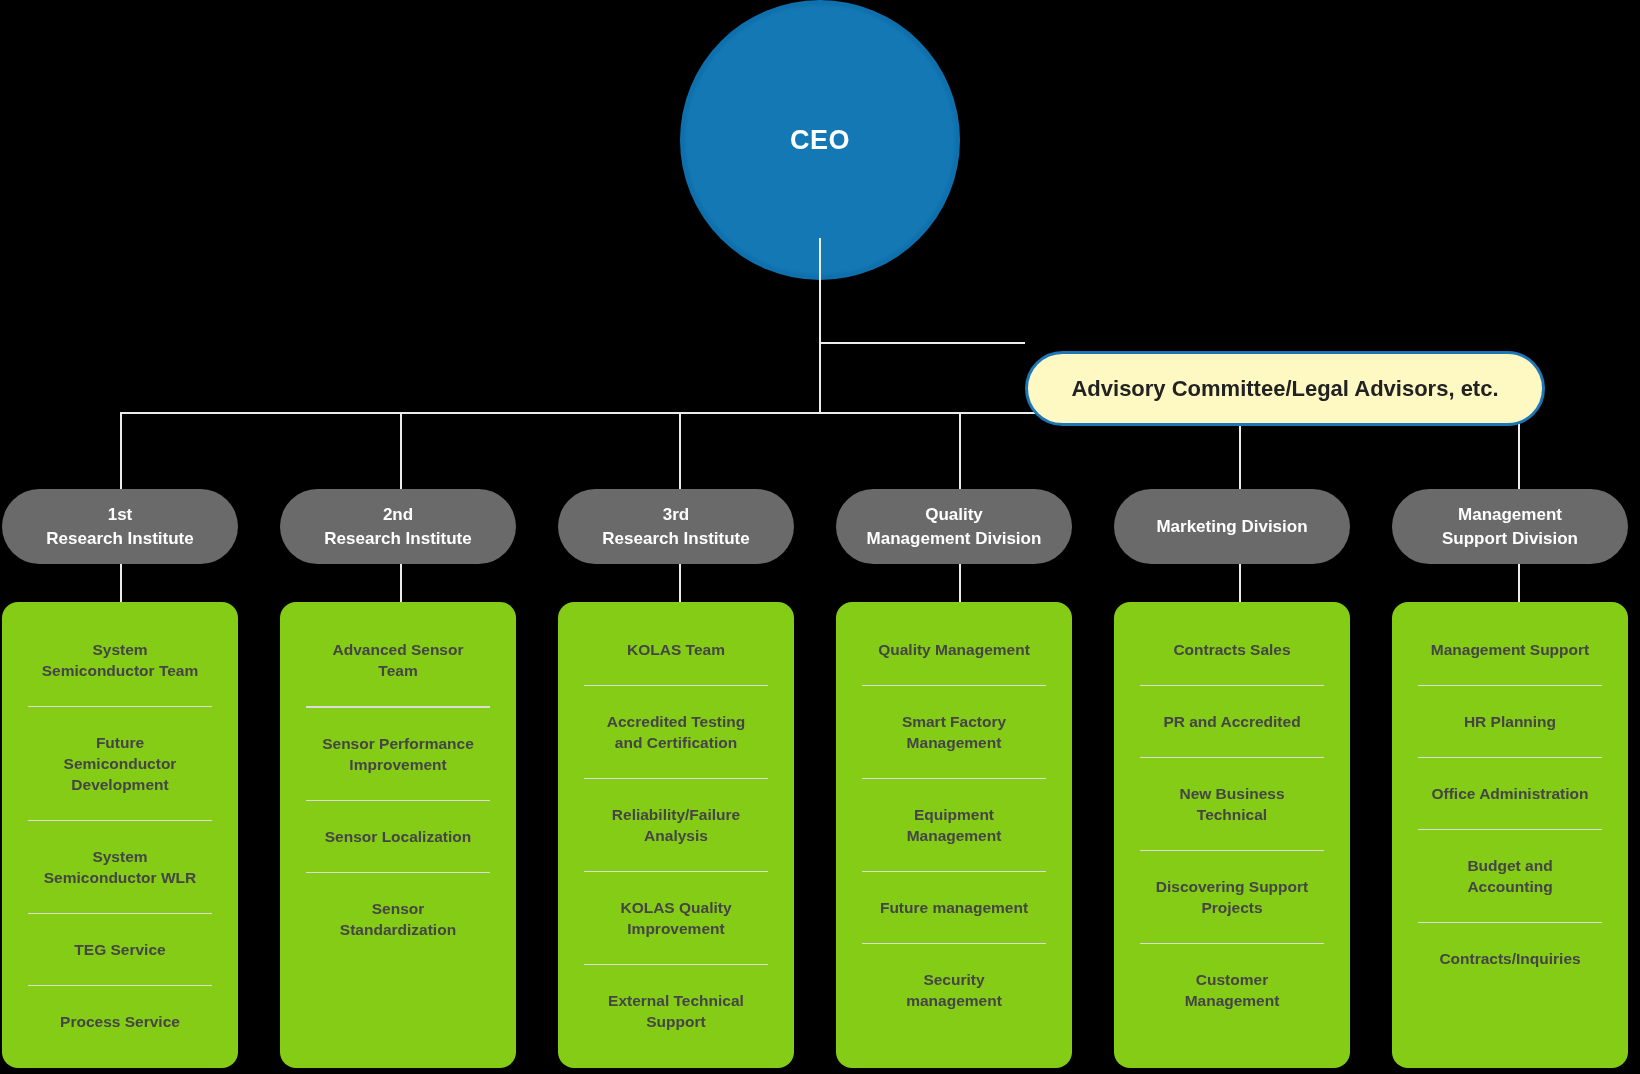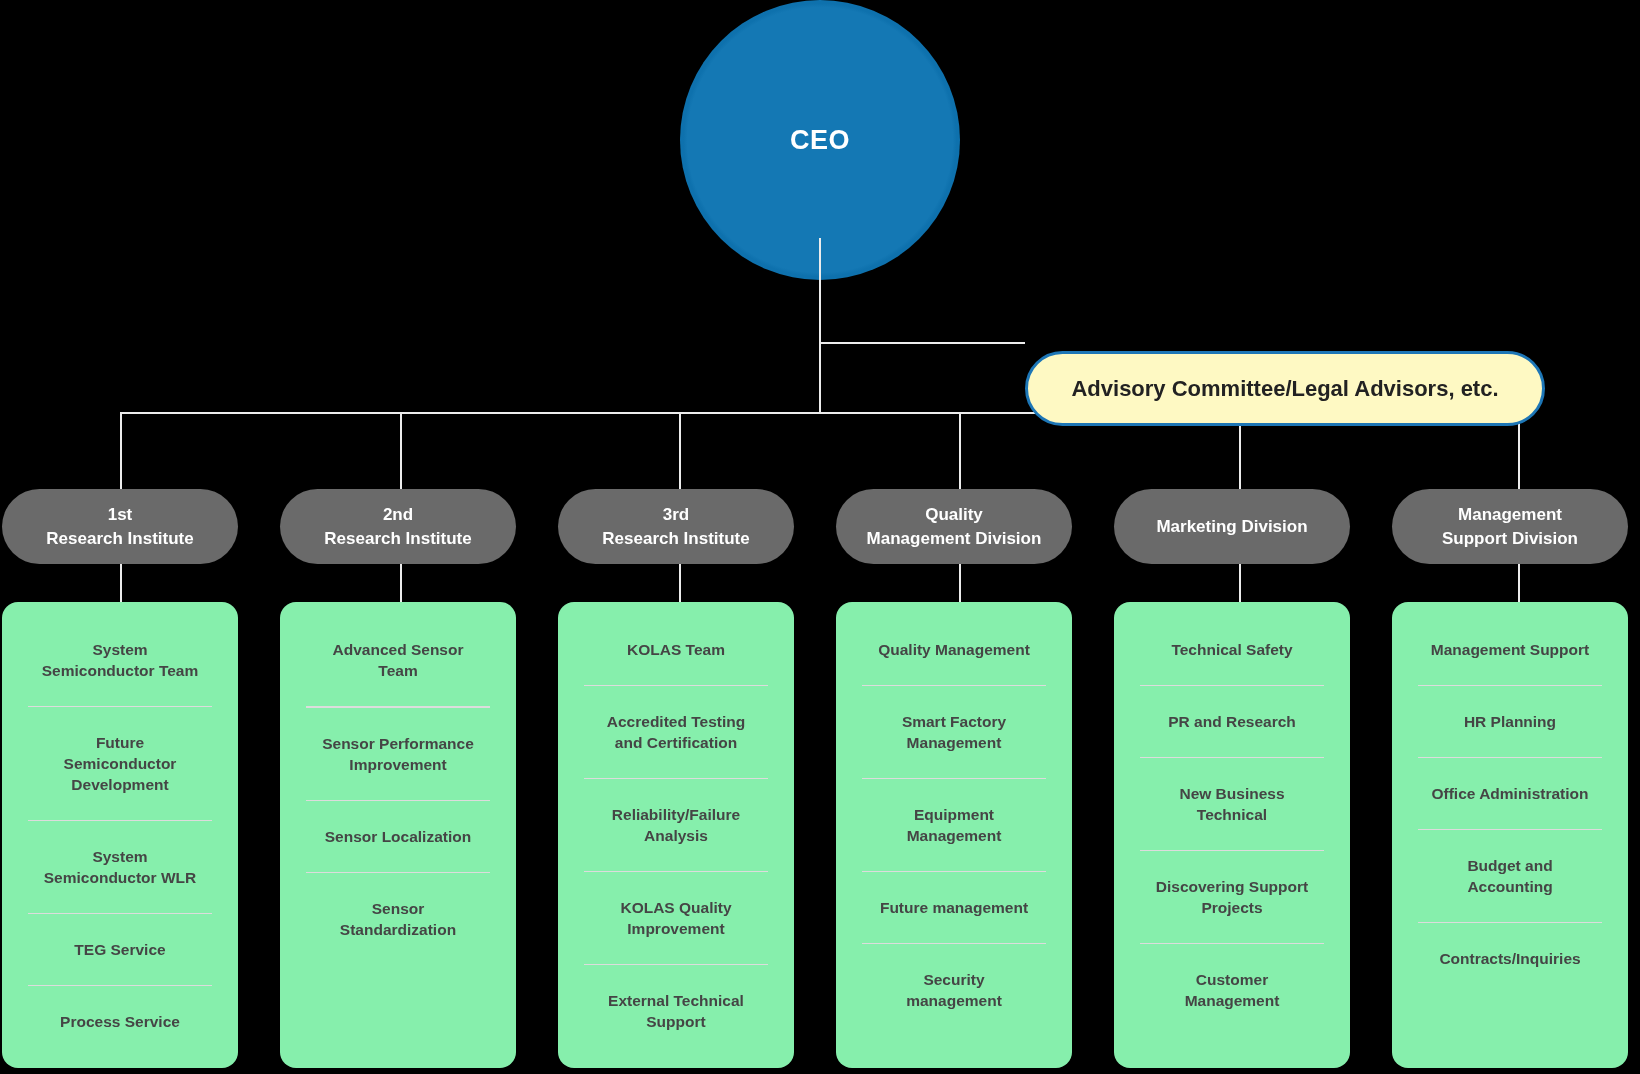--- a/index.html
+++ b/index.html
@@ -82,21 +82,21 @@
     text-align: center;
     font-size: 17px;
     line-height: 24px;
     font-weight: 700;
     white-space: pre-line;
     margin-bottom: 38px;
     flex-shrink: 0;
   }
 
   .division-card {
-    background: #86efac;
+    background: #84cc16;
     border-radius: 16px;
     height: 466px;
     box-sizing: border-box;
     padding-top: 12px;
     display: flex;
     flex-direction: column;
     overflow: hidden;
   }
   .team-item {
     padding: 25px 14px;
@@ -224,23 +224,23 @@
         <div class="team-item">Security
 management</div>
       </div>
     </div>
 
     <div class="division-column">
       <div class="division-pill">
         <span>Marketing Division</span>
       </div>
       <div class="division-card">
-        <div class="team-item">Technical Safety</div>
-        <div class="divider"></div>
-        <div class="team-item">PR and Research</div>
+        <div class="team-item">Contracts Sales</div>
+        <div class="divider"></div>
+        <div class="team-item">PR and Accredited</div>
         <div class="divider"></div>
         <div class="team-item">New Business
 Technical</div>
         <div class="divider"></div>
         <div class="team-item">Discovering Support
 Projects</div>
         <div class="divider"></div>
         <div class="team-item">Customer
 Management</div>
       </div>

